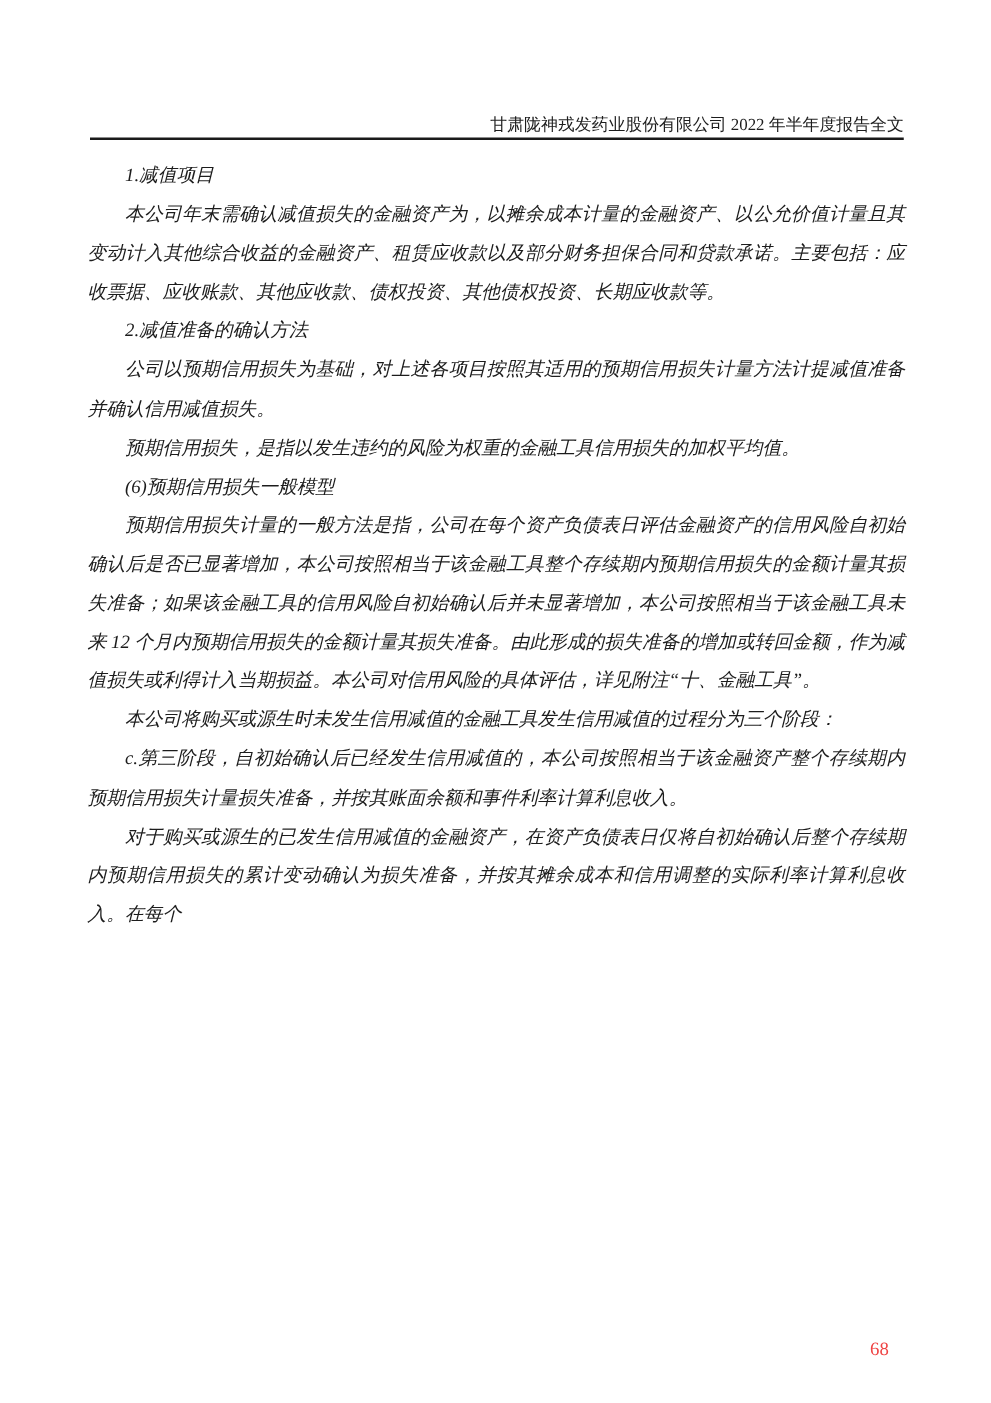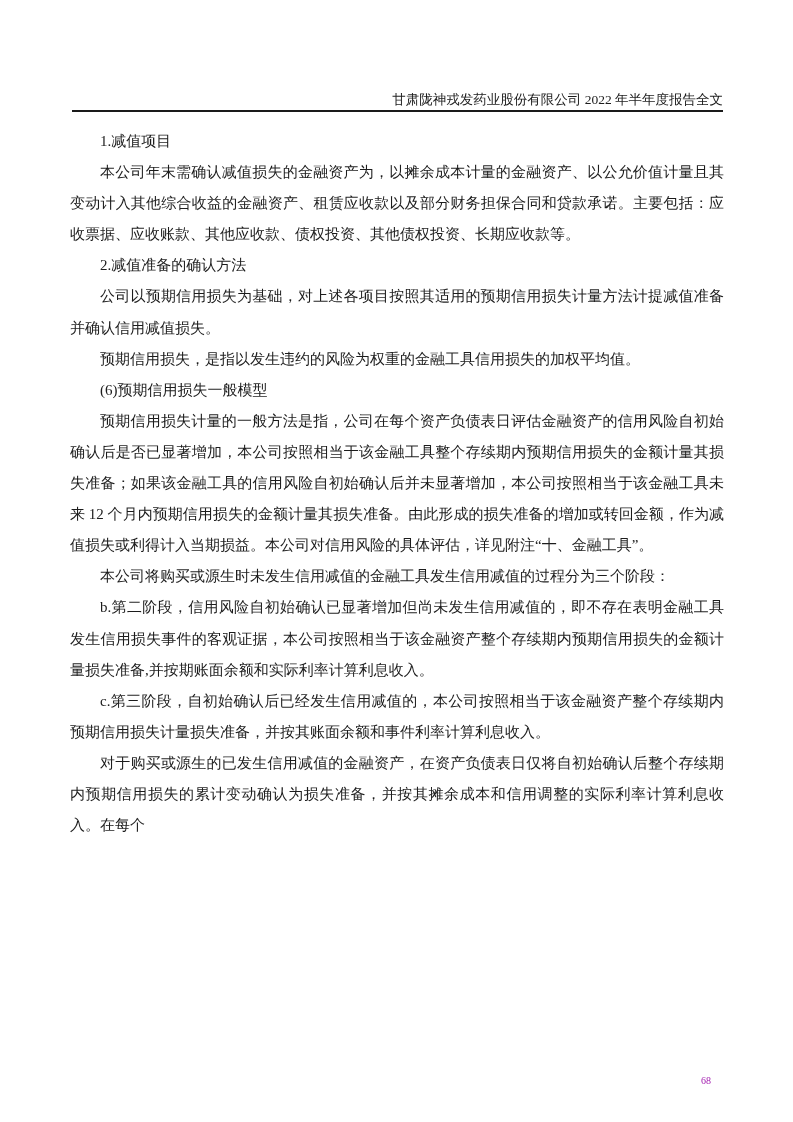--- a/index.html
+++ b/index.html
@@ -38,33 +38,34 @@
   }
   .content {
     position: absolute;
     top: 90px;
     left: 70px;
     width: 654px;
     font-size: 15px;
     line-height: 31.1px;
     text-align: justify;
     text-justify: inter-ideograph;
+    font-style: italic;
   }
   .content p {
     margin: 0;
     padding: 0;
     text-indent: 2em;
   }
   .page-number {
     position: absolute;
     top: 1036px;
     right: 82px;
-    font-size: 10px;
+    font-size: 15px;
     line-height: 17px;
-    color: #a21caf;
+    color: #ef4444;
   }
 </style>
 </head>
 <body>
 
 <div class="page">
 
   <div class="header">
     <span>甘肃陇神戎发药业股份有限公司 2022 年半年度报告全文</span>
   </div>
@@ -73,20 +74,19 @@
 
   <div class="content">
     <p>1.减值项目</p>
     <p>本公司年末需确认减值损失的金融资产为，以摊余成本计量的金融资产、以公允价值计量且其变动计入其他综合收益的金融资产、租赁应收款以及部分财务担保合同和贷款承诺。主要包括：应收票据、应收账款、其他应收款、债权投资、其他债权投资、长期应收款等。</p>
     <p>2.减值准备的确认方法</p>
     <p>公司以预期信用损失为基础，对上述各项目按照其适用的预期信用损失计量方法计提减值准备并确认信用减值损失。</p>
     <p>预期信用损失，是指以发生违约的风险为权重的金融工具信用损失的加权平均值。</p>
     <p>(6)预期信用损失一般模型</p>
     <p>预期信用损失计量的一般方法是指，公司在每个资产负债表日评估金融资产的信用风险自初始确认后是否已显著增加，本公司按照相当于该金融工具整个存续期内预期信用损失的金额计量其损失准备；如果该金融工具的信用风险自初始确认后并未显著增加，本公司按照相当于该金融工具未来 12 个月内预期信用损失的金额计量其损失准备。由此形成的损失准备的增加或转回金额，作为减值损失或利得计入当期损益。本公司对信用风险的具体评估，详见附注“十、金融工具”。</p>
     <p>本公司将购买或源生时未发生信用减值的金融工具发生信用减值的过程分为三个阶段：</p>
-    <p>b.第二阶段，信用风险自初始确认已显著增加但尚未发生信用减值的，即不存在表明金融工具发生信用损失事件的客观证据，本公司按照相当于该金融资产整个存续期内预期信用损失的金额计量损失准备,并按期账面余额和实际利率计算利息收入。</p>
     <p>c.第三阶段，自初始确认后已经发生信用减值的，本公司按照相当于该金融资产整个存续期内预期信用损失计量损失准备，并按其账面余额和事件利率计算利息收入。</p>
     <p>对于购买或源生的已发生信用减值的金融资产，在资产负债表日仅将自初始确认后整个存续期内预期信用损失的累计变动确认为损失准备，并按其摊余成本和信用调整的实际利率计算利息收入。在每个</p>
   </div>
 
   <div class="page-number">68</div>
 
 </div>
 
 </body></html>

